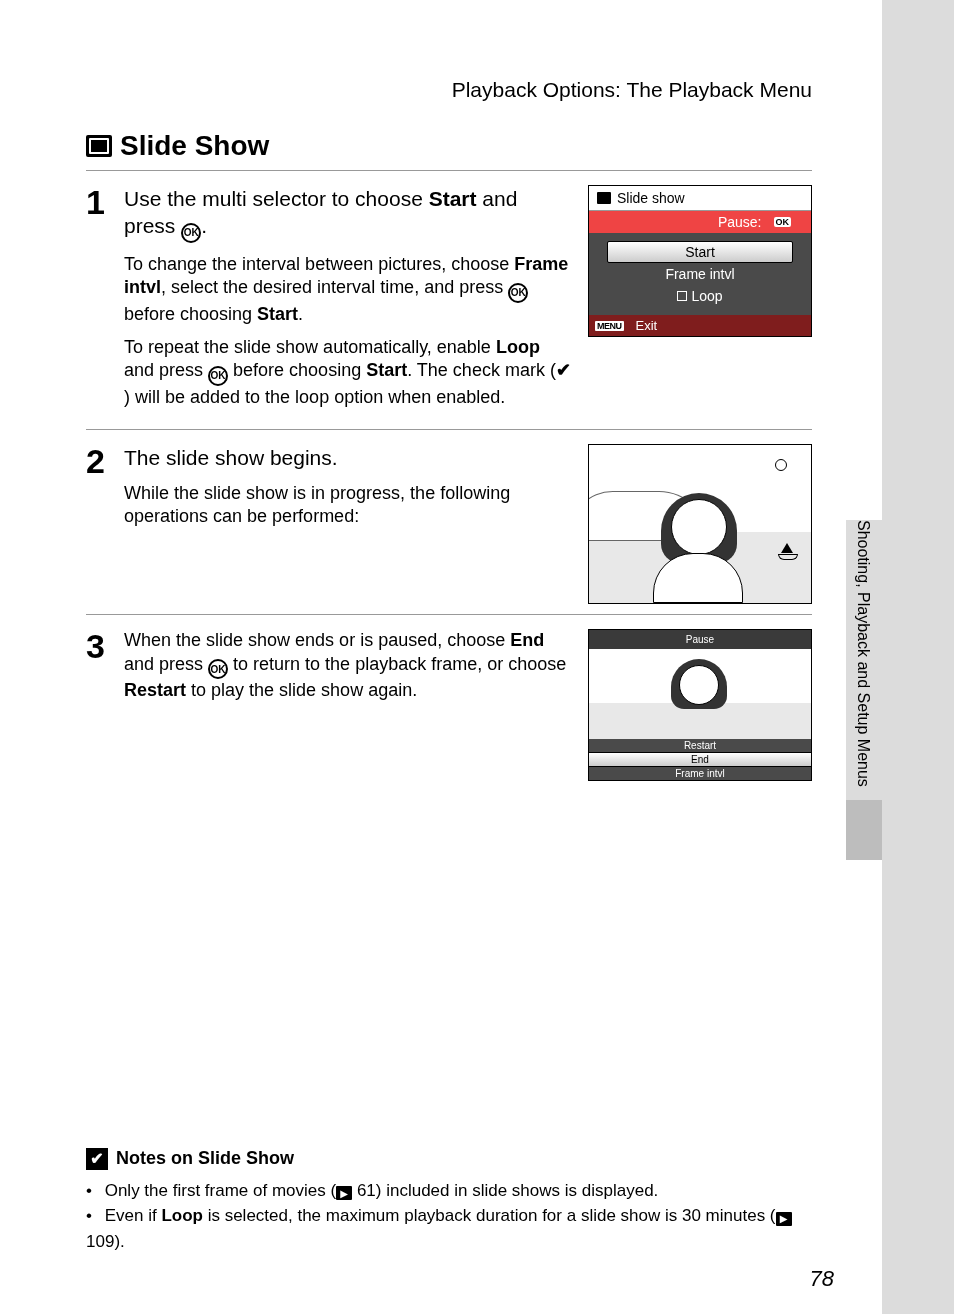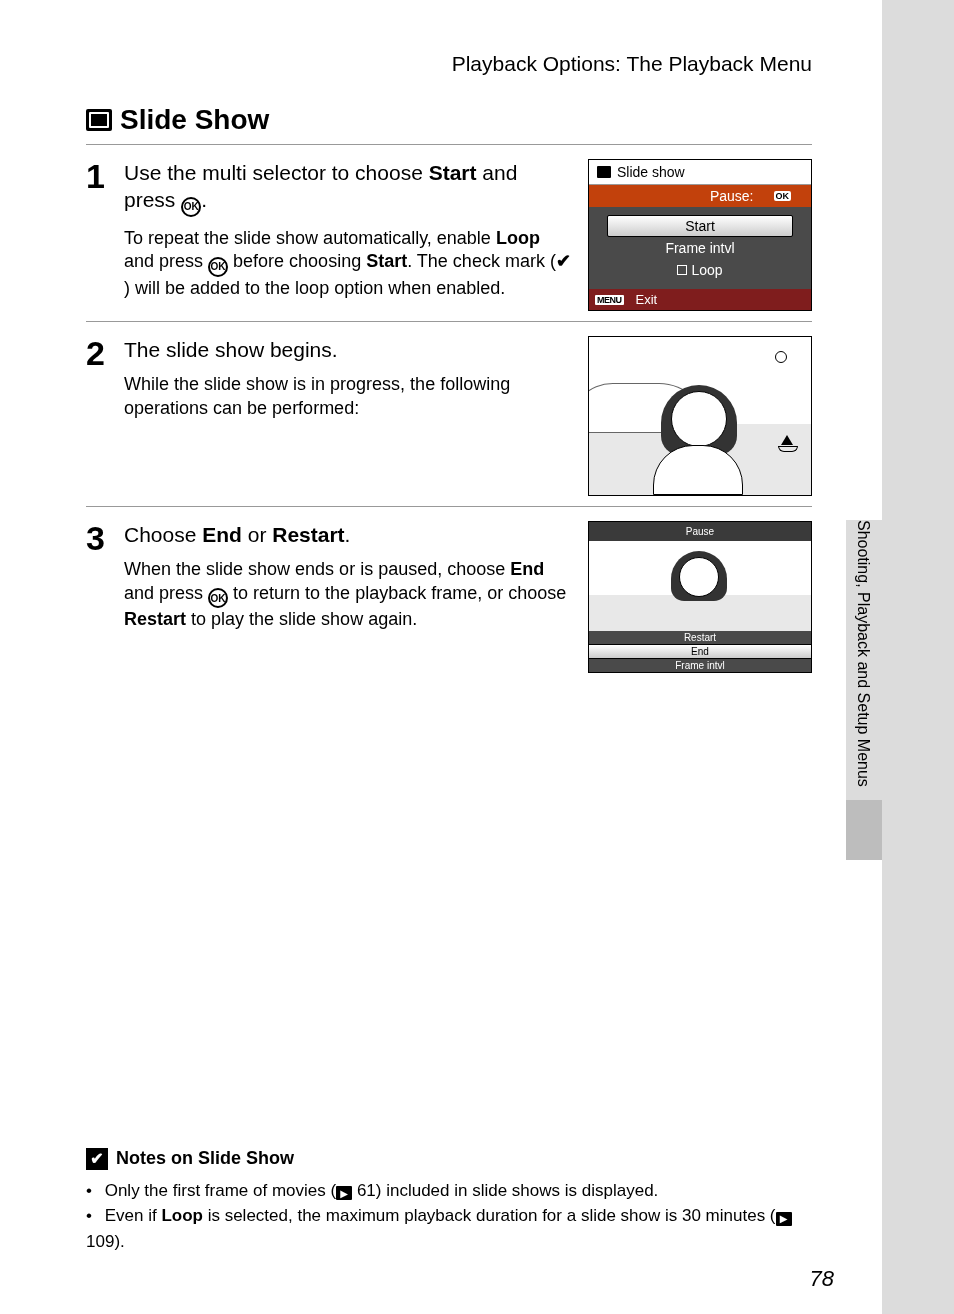--- a/index.html
+++ b/index.html
@@ -1,19 +1,19 @@
 <!DOCTYPE html>
 <html><head>
 <meta charset="utf-8">
 <style>
   * { box-sizing: border-box; margin: 0; padding: 0; }
   html, body { width: 954px; height: 1314px; font-family: "Helvetica Neue", Arial, sans-serif; color: #000; background: #dcdcdc; }
   .page {
     width: 882px; height: 1314px; background: #fff; position: relative;
-    padding: 52px 70px 40px 86px;
+    padding: 78px 70px 40px 86px;
   }
   .header-title { text-align: right; font-size: 21px; margin-bottom: 28px; }
   .section-title { font-size: 28px; font-weight: bold; display: flex; align-items: center; gap: 8px; margin-bottom: 8px; }
   .section-title .icon { width: 26px; height: 22px; background: #000; position: relative; border-radius: 2px; }
   .section-title .icon::after { content: ""; position: absolute; inset: 3px; border: 2px solid #fff; border-radius: 1px; }
   .intro { font-size: 21px; line-height: 1.4; margin-bottom: 18px; }
 
   .step { display: flex; padding: 14px 0 10px 0; border-top: 1px solid #999; }
   .step:first-of-type { border-top: 1px solid #000; }
   .step-num { font-size: 34px; font-weight: bold; width: 38px; flex-shrink: 0; line-height: 1; }
@@ -26,21 +26,21 @@
   .ok-icon { display: inline-flex; width: 20px; height: 20px; border: 2px solid #000; border-radius: 50%; align-items: center; justify-content: center; font-size: 10px; font-weight: bold; vertical-align: -3px; }
   .arrow-left, .arrow-right { display: inline-block; vertical-align: -1px; }
   .arrow-left { border-top: 7px solid transparent; border-bottom: 7px solid transparent; border-right: 10px solid #000; }
   .arrow-right { border-top: 7px solid transparent; border-bottom: 7px solid transparent; border-left: 10px solid #000; }
   .check-icon { display: inline-block; font-weight: bold; font-size: 18px; vertical-align: 0; }
 
   
   .mini-screen { width: 224px; border: 1px solid #000; background: #fff; font-size: 14px; }
   .ms-title { background: #fff; padding: 4px 8px; display: flex; align-items: center; gap: 6px; border-bottom: 1px solid #999; }
   .ms-title .ms-icon { width: 14px; height: 12px; background: #000; border-radius: 1px; }
-  .ms-pause { background: #c2410c; color: #fff; text-align: center; padding: 3px 0; font-size: 14px; display:flex; justify-content:flex-end; padding-right:20px; align-items:center; gap:20px;}
+  .ms-pause { background: #ef4444; color: #fff; text-align: center; padding: 3px 0; font-size: 14px; display:flex; justify-content:flex-end; padding-right:20px; align-items:center; gap:12px;}
   .ms-pause .okbox { background:#fff; color:#000; border-radius:2px; font-size:9px; padding:0 2px; font-weight:bold;}
   .ms-items { background: #4a4a4a; color: #fff; padding: 8px 18px; }
   .ms-item { text-align: center; padding: 2px 0; border: 1px solid transparent; }
   .ms-item.sel { background: linear-gradient(#fff,#ccc); color: #000; border: 1px solid #000; border-radius: 2px; }
   .ms-item .box { display:inline-block; width:10px; height:10px; border:1px solid #fff; margin-right:4px; vertical-align:0px;}
   .ms-footer { background: #7f1d1d; color: #fff; padding: 3px 6px; font-size: 13px; display:flex; align-items:center; gap:12px;}
   .ms-footer .menubox { background:#fff; color:#000; font-size:9px; padding:0 2px; border-radius:1px; font-weight:bold; letter-spacing:-0.5px;}
 
   
   .mini-photo { width: 224px; height: 160px; border: 1px solid #000; background: linear-gradient(#fff 55%, #e8e8e8 55%); position: relative; overflow:hidden; }
@@ -91,20 +91,23 @@
   </div>
 
   <div class="step">
     <div class="step-num">1</div>
     <div class="step-body">
       <div class="step-text">
         <p class="step-heading">
           <span>Use the multi selector to choose </span><strong>Start</strong><span> and press </span><span class="ok-icon">OK</span><span>.</span>
         </p>
         <p class="step-detail">
+          <span>To change the interval between pictures, choose </span><strong>Frame intvl</strong><span>, select the desired interval time, and press </span><span class="ok-icon">OK</span><span> before choosing </span><strong>Start</strong><span>.</span>
+        </p>
+        <p class="step-detail">
           <span>To repeat the slide show automatically, enable </span><strong>Loop</strong><span> and press </span><span class="ok-icon">OK</span><span> before choosing </span><strong>Start</strong><span>. The check mark (</span><span class="check-icon">✔</span><span>) will be added to the loop option when enabled.</span>
         </p>
       </div>
       <div class="step-figure">
         <div class="mini-screen">
           <div class="ms-title">
             <span class="ms-icon"></span>
             <span>Slide show</span>
           </div>
           <div class="ms-pause">
@@ -144,23 +147,20 @@
           </div>
         </div>
       </div>
     </div>
   </div>
 
   <div class="step">
     <div class="step-num">3</div>
     <div class="step-body">
       <div class="step-text">
-        <p class="step-heading">
-          <span>Choose </span><strong>End</strong><span> or </span><strong>Restart</strong><span>.</span>
-        </p>
         <p class="step-detail">
           <span>When the slide show ends or is paused, choose </span><strong>End</strong><span> and press </span><span class="ok-icon">OK</span><span> to return to the playback frame, or choose </span><strong>Restart</strong><span> to play the slide show again.</span>
         </p>
       </div>
       <div class="step-figure">
         <div class="mini-pause">
           <div class="mp-header">Pause</div>
           <div class="mp-body">
             <div class="hair"></div>
               <div class="head"></div>

